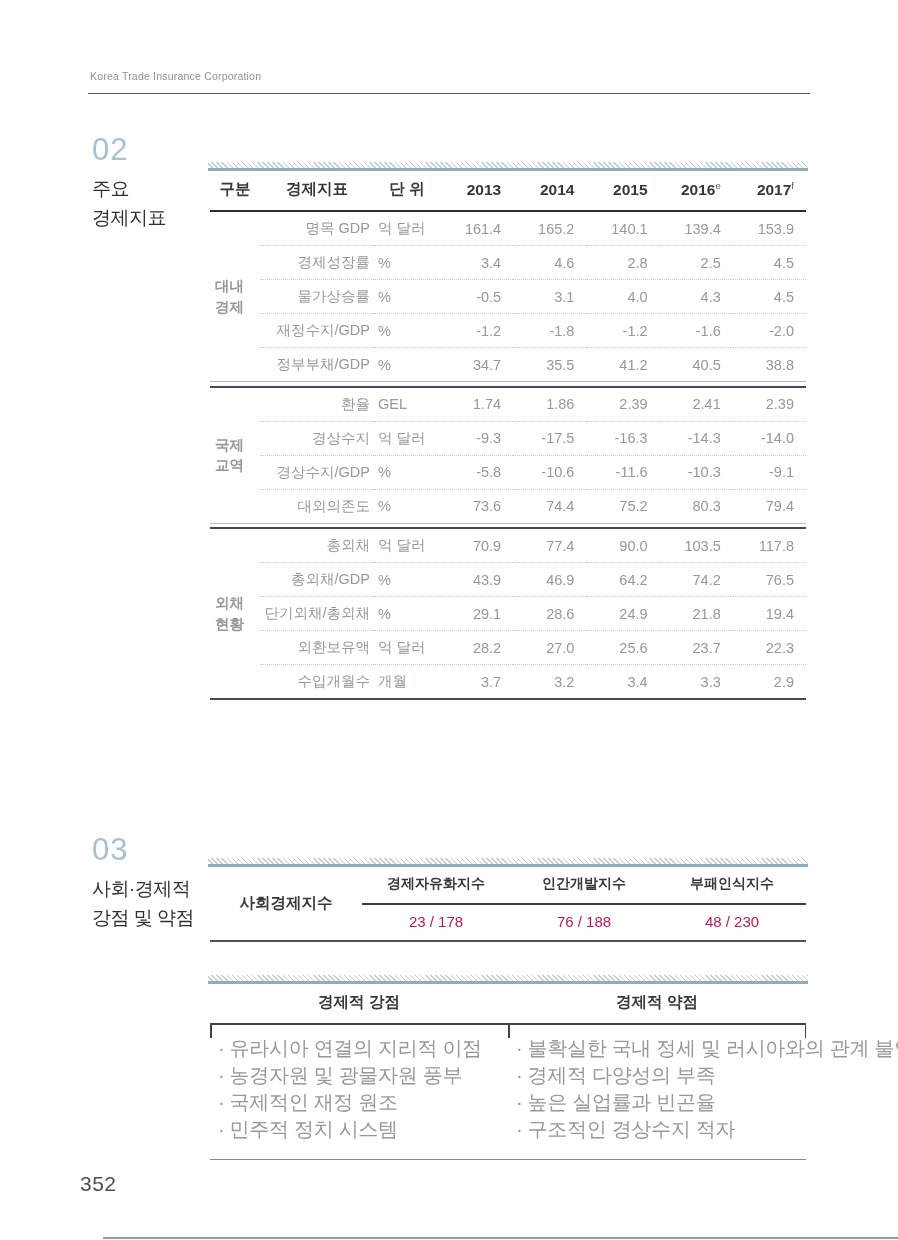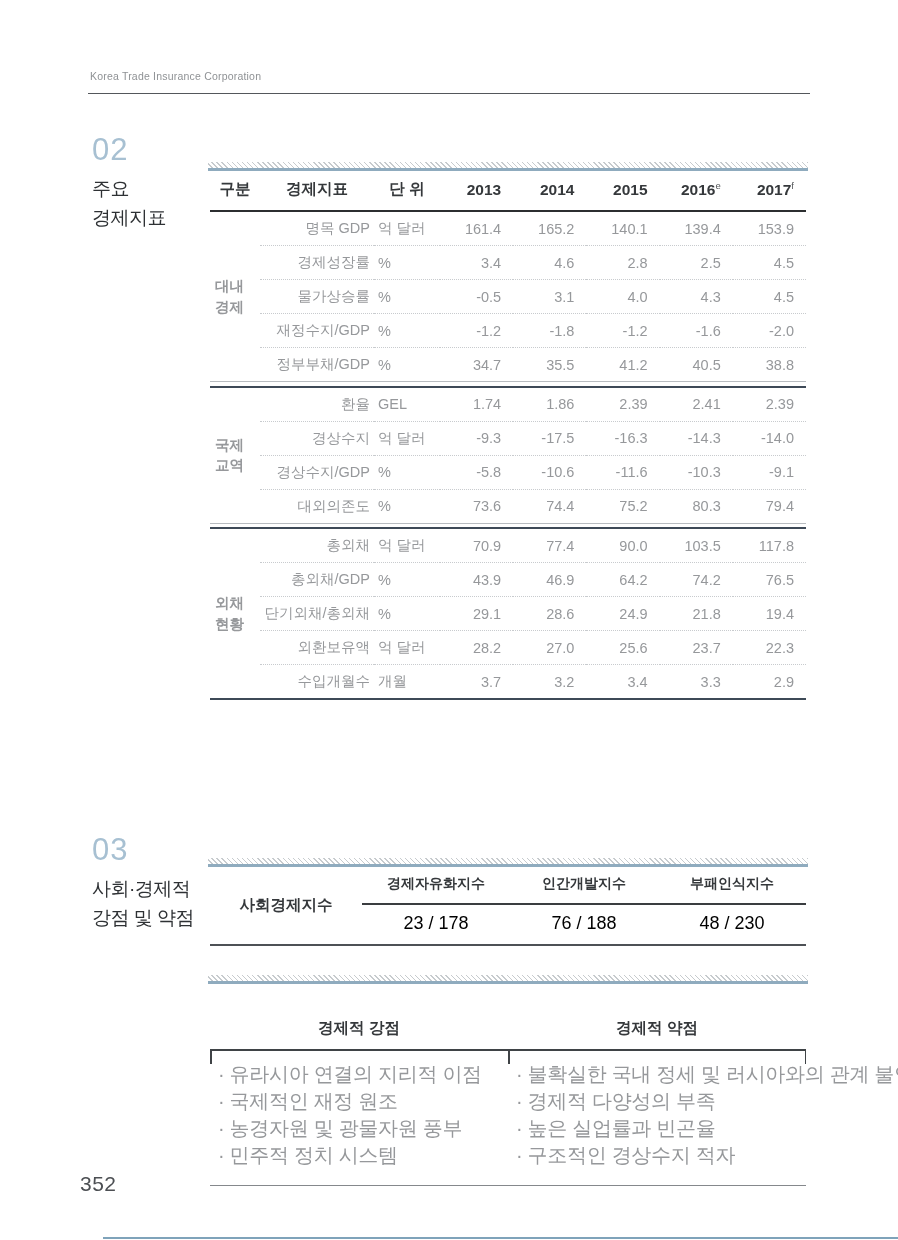--- a/index.html
+++ b/index.html
@@ -43,25 +43,25 @@
   .econ-table tbody tr + tr td { border-top:1px dotted #c8cbce; }
   .sep-cell { height:5px; padding:0 !important; border-top:1px solid #b8bcc0; border-bottom:2.5px solid #3e4a57; }
 
   
   .index-wrap { top:858px; }
   .index-table { border-bottom:2px solid #4e5156; }
   .index-table .ix-label { width:152px; font-size:15.5px; font-weight:600; color:#35383b;
     text-align:center; vertical-align:middle; }
   .index-table th { font-size:14px; font-weight:600; color:#35383b; text-align:center;
     padding:8px 4px 10px; border-bottom:2px solid #3a3d40; }
-  .index-table td.ix-val { font-size:18px; color:#000000; text-align:center; padding:8px 4px 10px;margin-top:10px; }
+  .index-table td.ix-val { font-size:15px; color:#be185d; text-align:center; padding:8px 4px 10px;margin-top:10px; }
 
   
   .sw-wrap { top:975px; }
-  .sw-headrow { display:flex;margin-top:26px; }
+  .sw-headrow { display:flex; }
   .sw-headrow div { width:50%; text-align:center; font-size:15.5px; font-weight:600;
     color:#35383b; padding:8px 0 10px; }
   .sw-box { position:relative; border-top:2px solid #3f4346; border-bottom:1.5px solid #85888c;
     display:flex; }
   .sw-tick { position:absolute; top:0; width:1.5px; height:13px; background:#3f4346; }
   .tick-l { left:0; } .tick-m { left:50%; } .tick-r { right:0; }
   .sw-box ul { list-style:none; width:50%; padding:10px 4px 16px 8px; }
   .sw-box li { font-size:20px; color:#96989b; line-height:27px; white-space:nowrap; letter-spacing:-0.3px; }
 
   
@@ -288,22 +288,22 @@
     <div class="sw-headrow">
       <div>경제적 강점</div>
       <div>경제적 약점</div>
     </div>
     <div class="sw-box">
       <span class="sw-tick tick-l"></span>
       <span class="sw-tick tick-m"></span>
       <span class="sw-tick tick-r"></span>
       <ul id="strengths-list">
           <li>· 유라시아 연결의 지리적 이점</li>
+          <li>· 농경자원 및 광물자원 풍부</li>
           <li>· 국제적인 재정 원조</li>
-          <li>· 농경자원 및 광물자원 풍부</li>
           <li>· 민주적 정치 시스템</li>
         </ul>
       <ul id="weaknesses-list">
           <li>· 불확실한 국내 정세 및 러시아와의 관계 불안</li>
           <li>· 경제적 다양성의 부족</li>
           <li>· 높은 실업률과 빈곤율</li>
           <li>· 구조적인 경상수지 적자</li>
         </ul>
     </div>
   </div>

